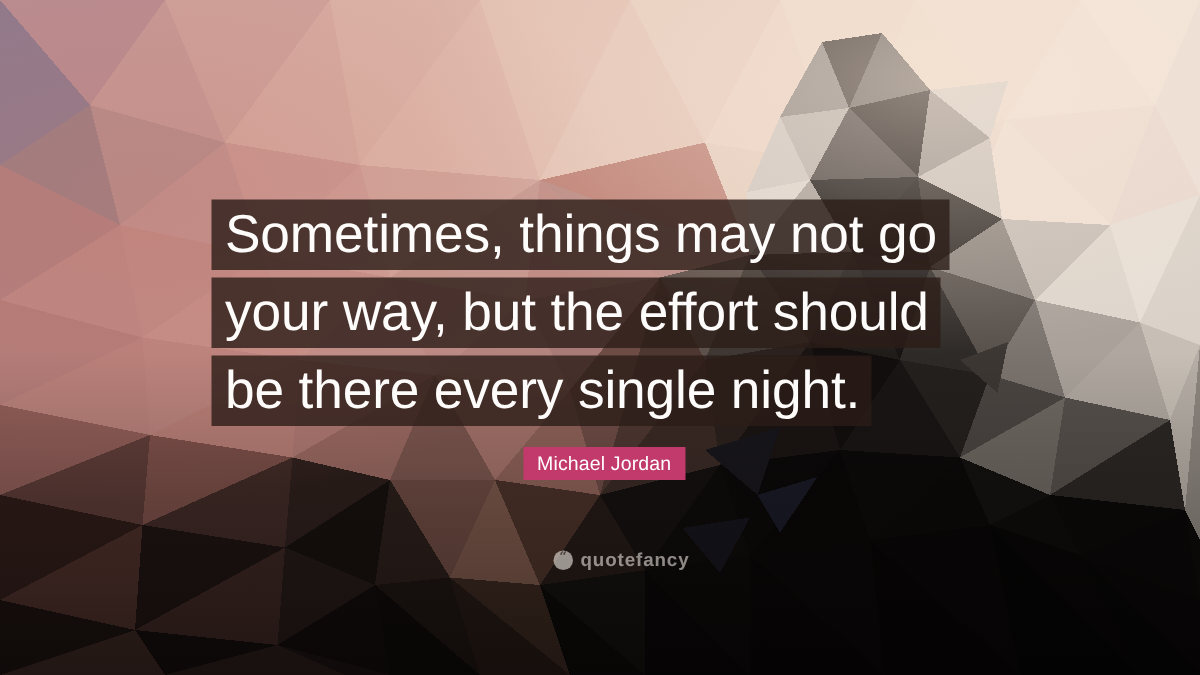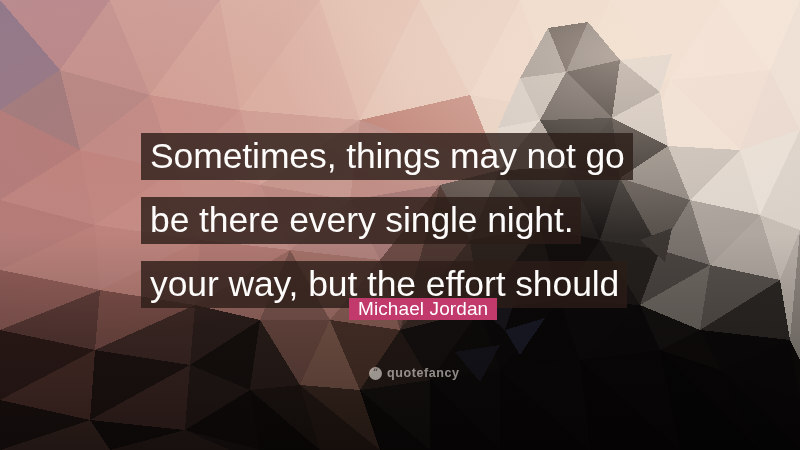--- a/index.html
+++ b/index.html
@@ -49,33 +49,33 @@
     display: block;
     width: max-content;
     max-width: 540px;
     background: rgba(44,29,24,0.80);
     color: #fdfcfb;
     font-size: 35.5px;
     line-height: 47px;
     font-weight: 400;
     letter-spacing: -0.1px;
     padding: 0 8px 0 9px;
-    margin-bottom: 17px;
+    margin-bottom: 5px;
     white-space: nowrap;
     box-sizing: border-box;
   }
 
   
   #author-badge {
     position: absolute;
     left: 349px;
     top: 298px;
     background: #c2396b;
     color: #ffffff;
-    font-size: 19px;
+    font-size: 13px;
     line-height: 22px;
     height: 22px;
     padding: 0 9px;
     white-space: nowrap;
     letter-spacing: 0.1px;
   }
 
   
   #watermark {
     position: absolute;
@@ -275,22 +275,22 @@
     <polygon points="455,352 500,345 480,382" fill="#14141c"></polygon>
     <polygon points="640,240 672,228 665,262" fill="#3c3733"></polygon>
   </svg>
 
   <div class="wash wash-a"></div>
   <div class="wash wash-b"></div>
   <div class="wash wash-c"></div>
 
   <div id="quote-block">
     <span class="quote-line">Sometimes, things may not go</span>
+    <span class="quote-line">your way, but the effort should</span>
     <span class="quote-line">be there every single night.</span>
-    <span class="quote-line">your way, but the effort should</span>
   </div>
 
   <div id="author-badge">Michael Jordan</div>
 
   <div id="watermark">
     <div id="watermark-mark">
       <span>“</span>
     </div>
     <div id="watermark-text">quotefancy</div>
   </div>

